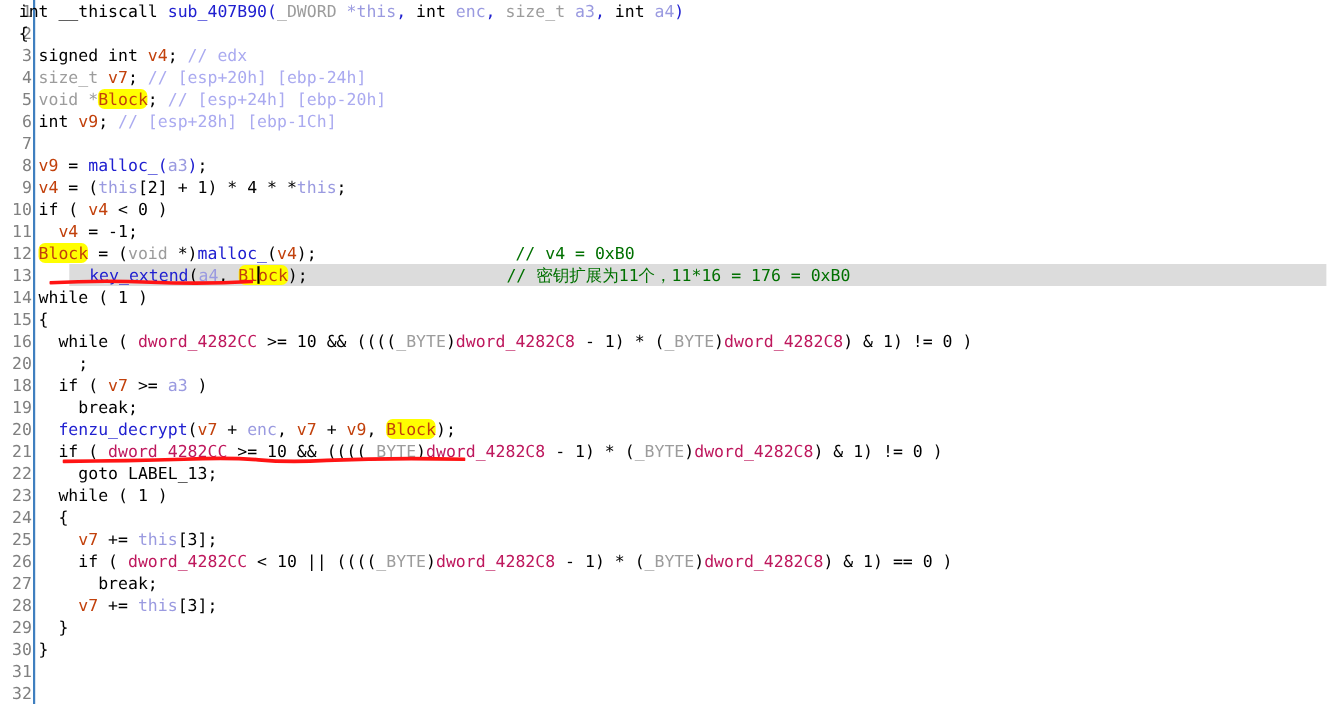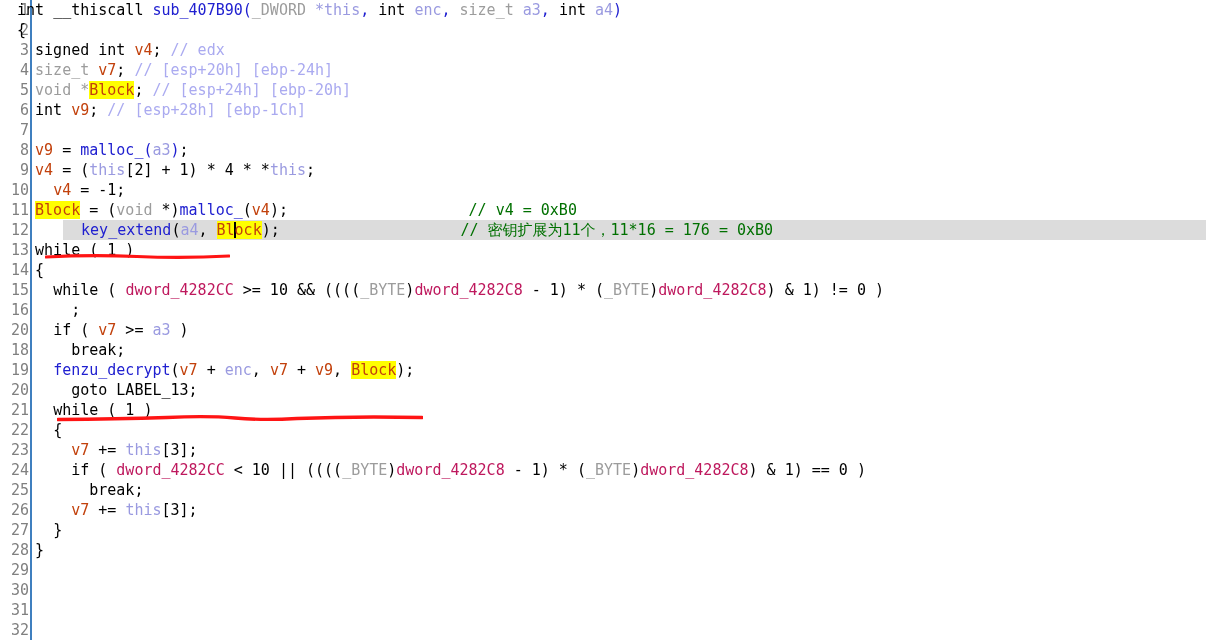--- a/index.html
+++ b/index.html
@@ -78,21 +78,21 @@
   
   .kw   { color: #000000; }            
   .typ  { color: #000000; }
   .fn   { color: #2020d0; }            
   .gvar { color: #be185d; }            
   .lvar { color: #c2410c; }            
   .arg  { color: #9a9ae0; }
   .cmt  { color: #aaaaf0; }            
   .ucmt { color: #007000; }            
   .mac  { color: #9c9c9c; }
-  .hl   { background: #ffff00; }       
+  .hl   { background: #ffff00; border-radius: 6px; }       
 
   
   .caret {
     display: inline-block;
     width: 0;
     border-left: 2px solid #000000;
     height: 16px;
     vertical-align: -3px;
     margin: 0 -1px;
   }
@@ -158,20 +158,21 @@
     <div class="row">  <span class="mac">void</span> <span class="mac">*</span><span class="lvar hl">Block</span><span class="kw">;</span> <span class="cmt">// [esp+24h] [ebp-20h]</span></div>
 
     <div class="row">  <span class="typ">int</span> <span class="lvar">v9</span><span class="kw">;</span> <span class="cmt">// [esp+28h] [ebp-1Ch]</span></div>
 
     <div class="row"><span></span></div>
 
     <div class="row">  <span class="lvar">v9</span> = <span class="fn">malloc_</span><span class="fn">(</span><span class="arg">a3</span><span class="fn">)</span><span class="kw">;</span></div>
 
     <div class="row">  <span class="lvar">v4</span> = (<span class="arg">this</span>[2] + 1) * 4 * *<span class="arg">this</span>;</div>
 
+    <div class="row">  <span class="kw">if</span> ( <span class="lvar">v4</span> &lt; 0 )</div>
 
     <div class="row">    <span class="lvar">v4</span> = -1;</div>
 
     <div class="row">  <span class="lvar hl">Block</span> = (<span class="mac">void</span> *)<span class="fn">malloc_</span>(<span class="lvar">v4</span>);                    <span class="ucmt">// v4 = 0xB0</span></div>
 
     <div class="row cur">  <span class="fn">key_extend</span>(<span class="arg">a4</span>, <span class="hl"><span class="lvar">Bl</span><span class="caret"></span><span class="lvar">ock</span></span>);                    <span class="ucmt">// 密钥扩展为11个，11*16 = 176 = 0xB0</span></div>
 
 
     <div class="row">  <span class="kw">while</span> ( 1 )</div>
 
@@ -180,20 +181,21 @@
     <div class="row">    <span class="kw">while</span> ( <span class="gvar">dword_4282CC</span> &gt;= 10 &amp;&amp; ((((<span class="mac">_BYTE</span>)<span class="gvar">dword_4282C8</span> - 1) * (<span class="mac">_BYTE</span>)<span class="gvar">dword_4282C8</span>) &amp; 1) != 0 )</div>
 
     <div class="row">      <span class="kw">;</span></div>
 
     <div class="row">    <span class="kw">if</span> ( <span class="lvar">v7</span> &gt;= <span class="arg">a3</span> )</div>
 
     <div class="row">      <span class="kw">break;</span></div>
 
     <div class="row">    <span class="fn">fenzu_decrypt</span>(<span class="lvar">v7</span> + <span class="arg">enc</span>, <span class="lvar">v7</span> + <span class="lvar">v9</span>, <span class="lvar hl">Block</span>);</div>
 
+    <div class="row">    <span class="kw">if</span> ( <span class="gvar">dword_4282CC</span> &gt;= 10 &amp;&amp; ((((<span class="mac">_BYTE</span>)<span class="gvar">dword_4282C8</span> - 1) * (<span class="mac">_BYTE</span>)<span class="gvar">dword_4282C8</span>) &amp; 1) != 0 )</div>
 
     <div class="row">      <span class="kw">goto</span> <span class="kw">LABEL_13</span>;</div>
 
     <div class="row">    <span class="kw">while</span> ( 1 )</div>
 
     <div class="row">    <span class="kw">{</span></div>
 
     <div class="row">      <span class="lvar">v7</span> += <span class="arg">this</span>[3];</div>
 
     <div class="row">      <span class="kw">if</span> ( <span class="gvar">dword_4282CC</span> &lt; 10 || ((((<span class="mac">_BYTE</span>)<span class="gvar">dword_4282C8</span> - 1) * (<span class="mac">_BYTE</span>)<span class="gvar">dword_4282C8</span>) &amp; 1) == 0 )</div>

